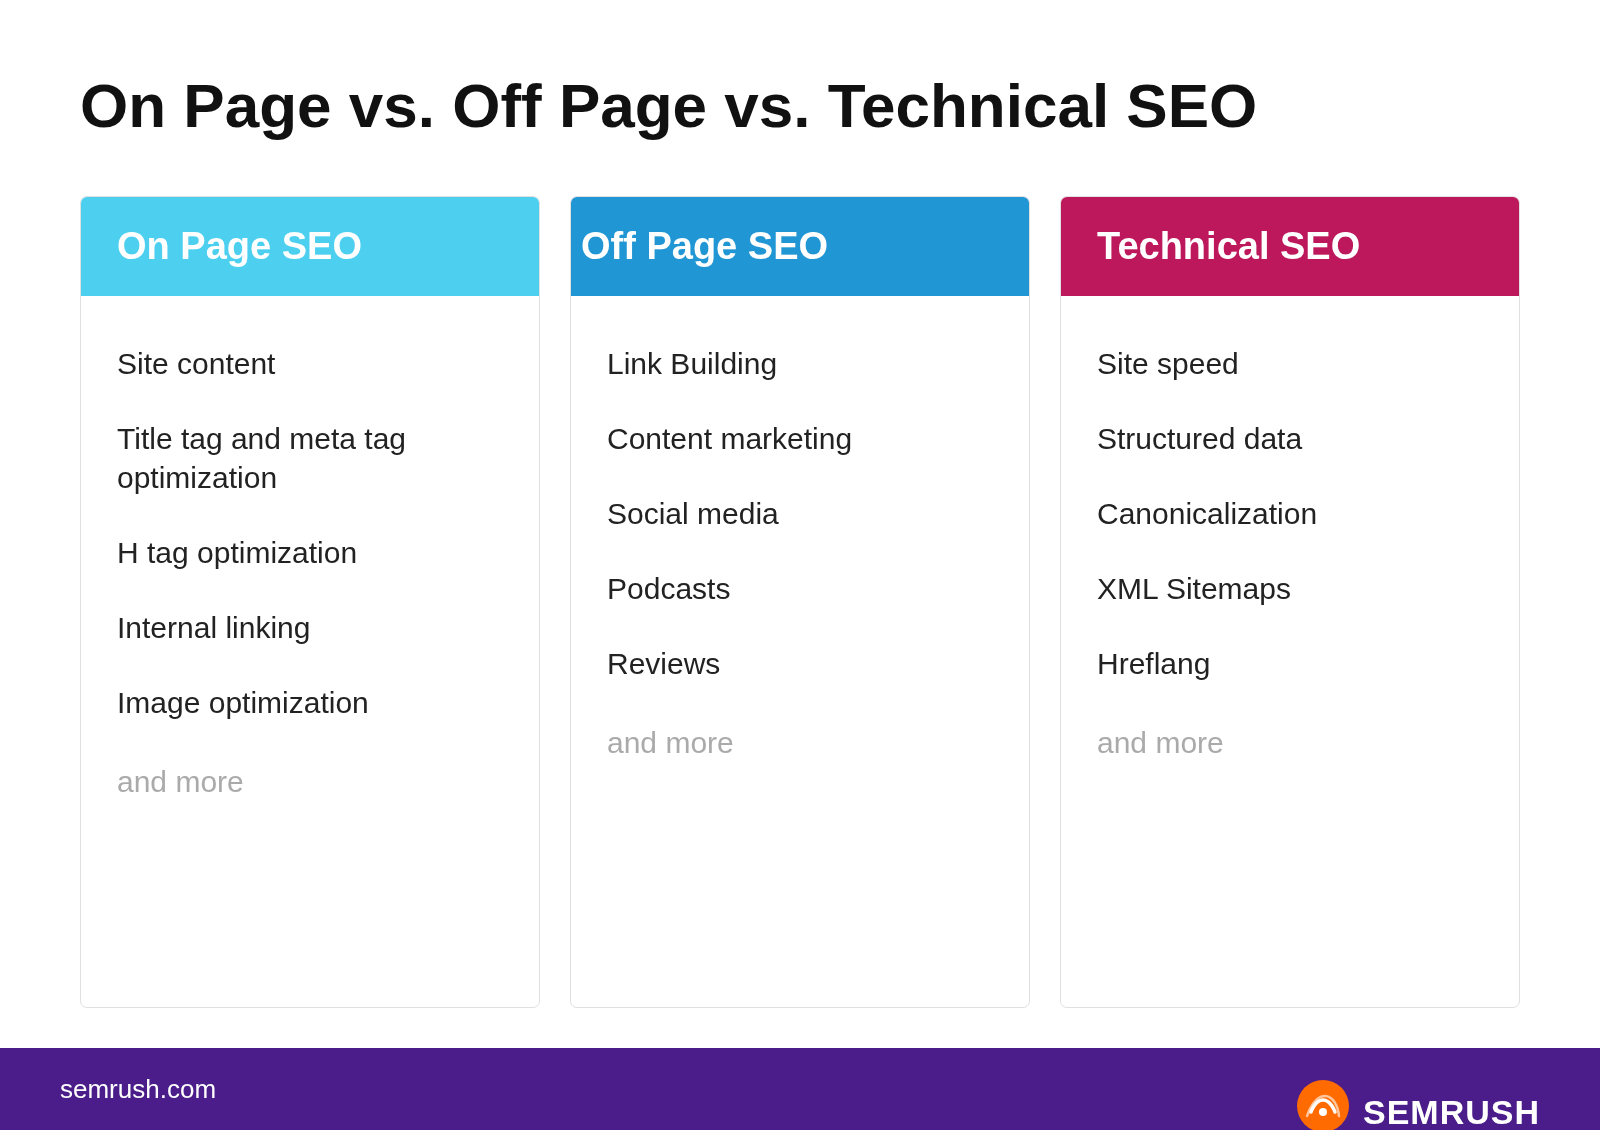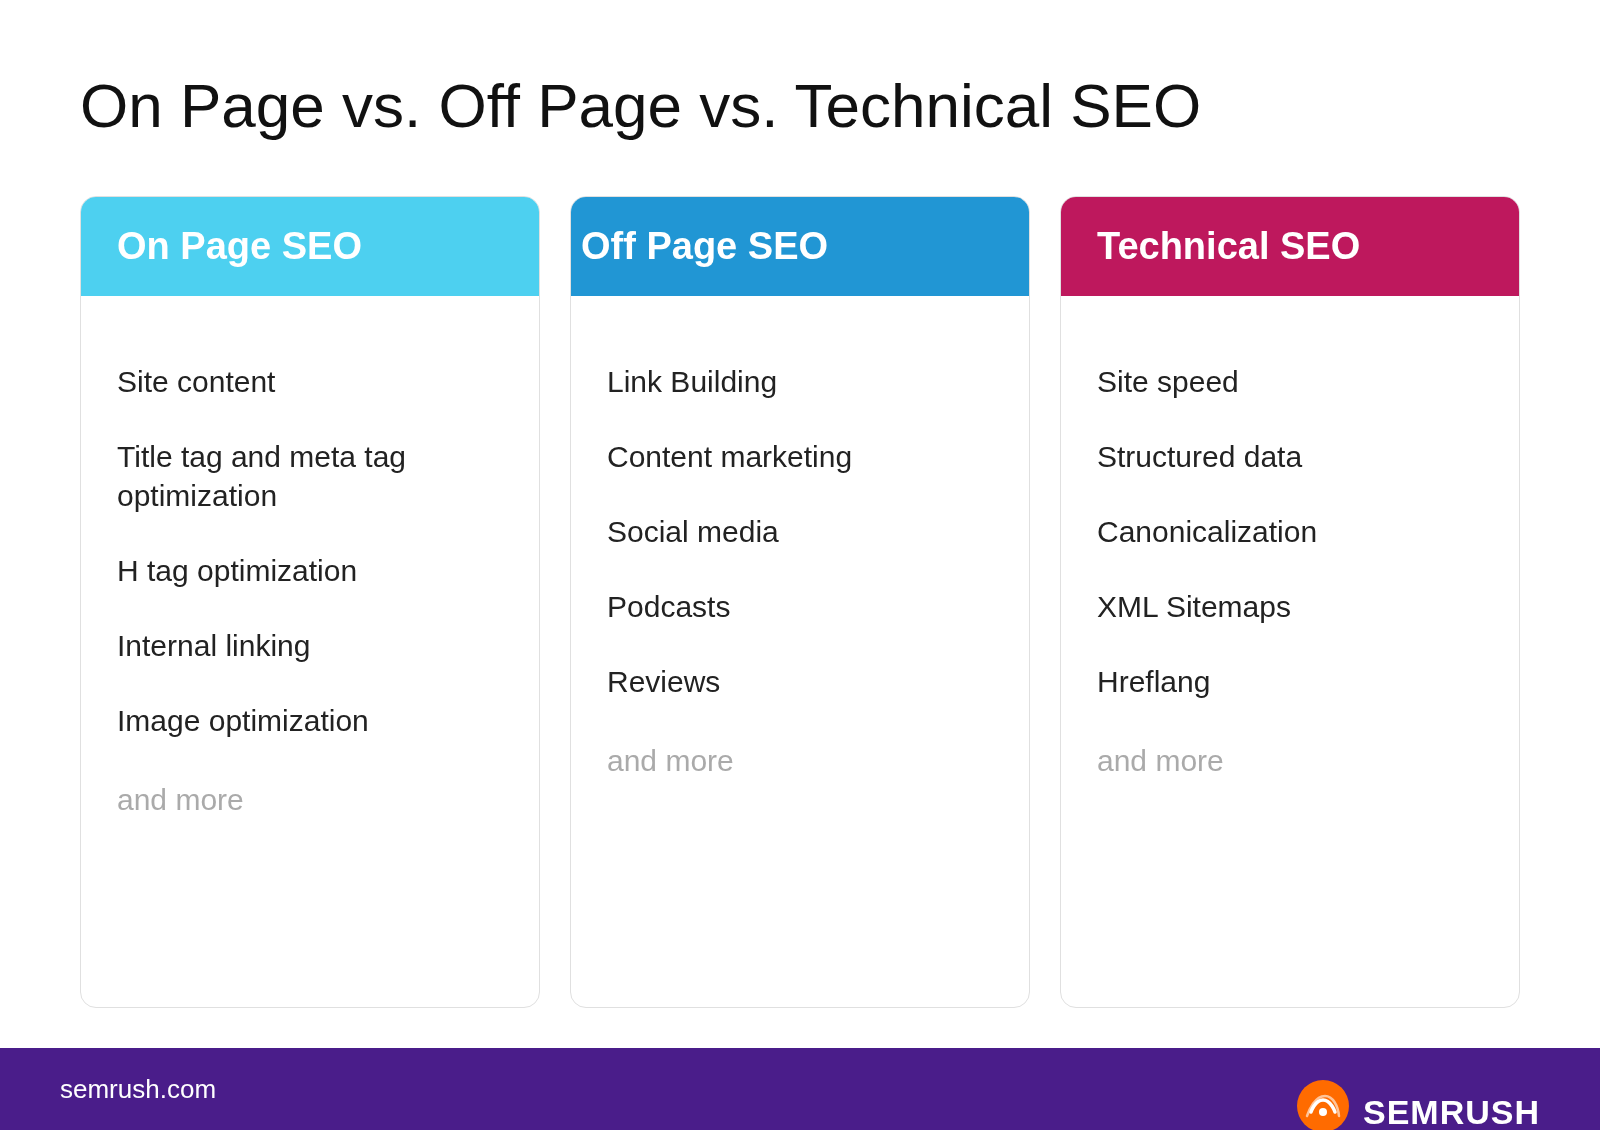--- a/index.html
+++ b/index.html
@@ -16,40 +16,39 @@
 
     .main-content {
       flex: 1;
       padding: 70px 80px 40px 80px;
       display: flex;
       flex-direction: column;
     }
 
     .page-title {
       font-size: 62px;
-      font-weight: 400;
+      font-weight: 700;
       color: #111111;
       margin-bottom: 55px;
       line-height: 1.15;
     }
 
     .cards-container {
       display: flex;
       gap: 30px;
       flex: 1;
     }
 
     .card {
       flex: 1;
       border: 1.5px solid #e0e0e0;
-      border-radius: 16px;
+      border-radius: 7px;
       overflow: hidden;
       display: flex;
       flex-direction: column;
-      gap: 18px;
     }
 
     .card-header {
       padding: 28px 36px;
       font-size: 38px;
       font-weight: 700;
       color: #ffffff;
     }
 
     .card-header.on-page {

